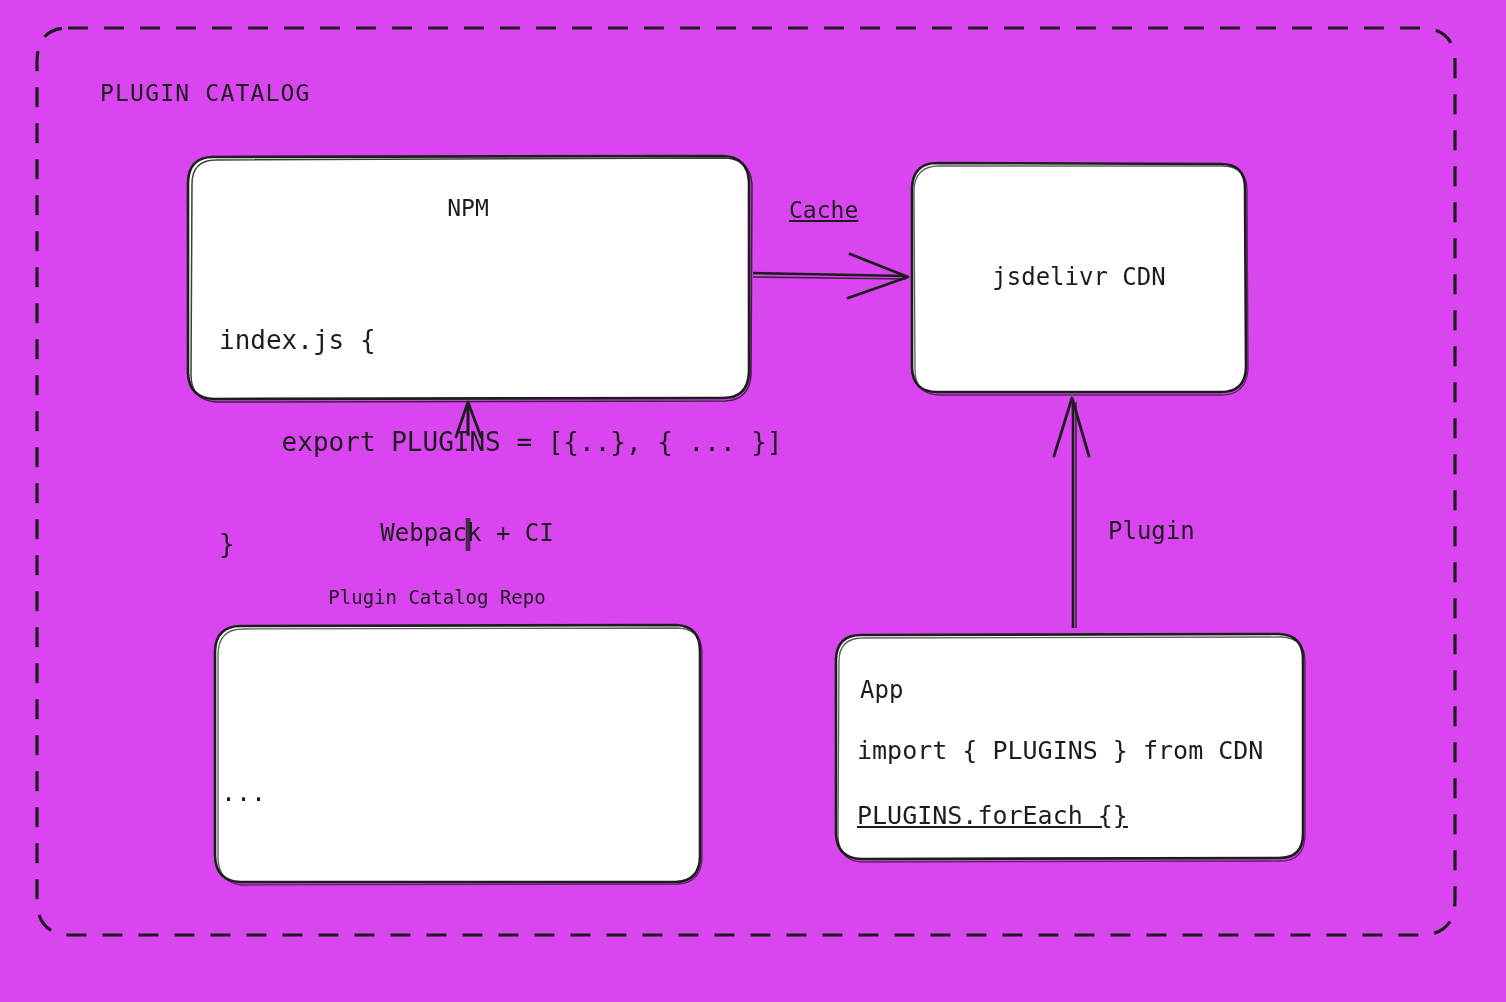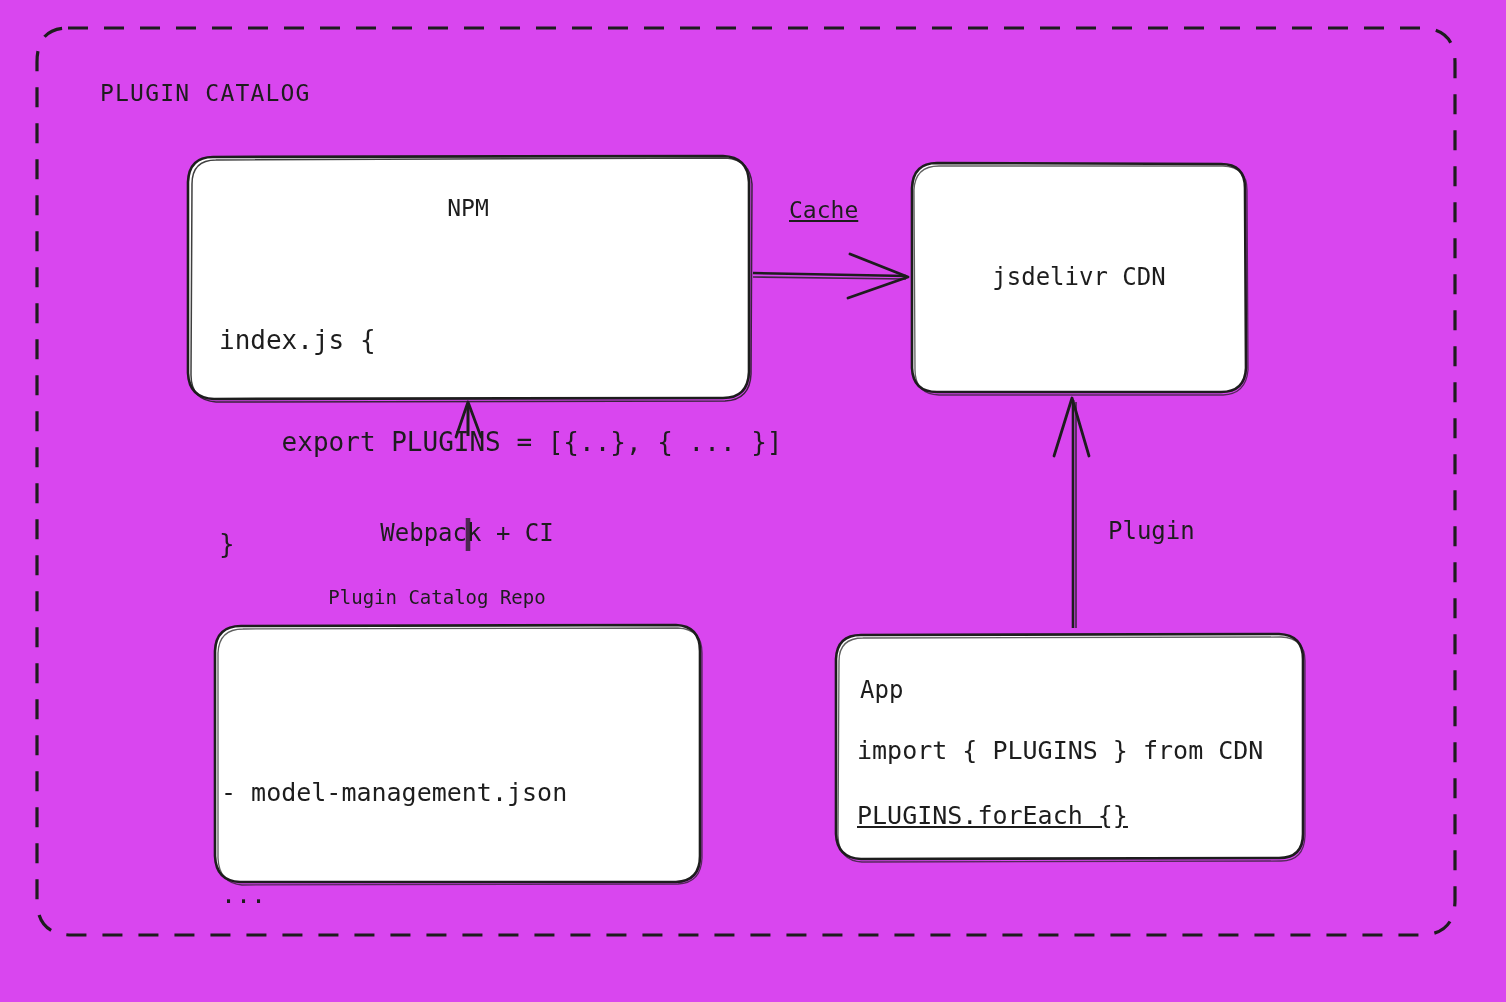--- a/index.html
+++ b/index.html
@@ -178,21 +178,20 @@
 
   <div class="lbl" id="cache-label">Cache</div>
 
   <div class="lbl" id="webpack-label">
     <div>Webpack + CI</div>
   </div>
 
   <div class="lbl" id="repo-label">Plugin Catalog Repo</div>
 
   <div class="lbl" id="repo-code">
-    <div>- model-management.json</div>
     <div>...</div>
   </div>
 
   <div class="lbl" id="import-label">Plugin</div>
 
   <div class="lbl" id="app-title">App</div>
 
   <div class="lbl" id="app-line1">import { PLUGINS } from CDN</div>
 
   <div class="lbl" id="app-line2">PLUGINS.forEach {}</div>

